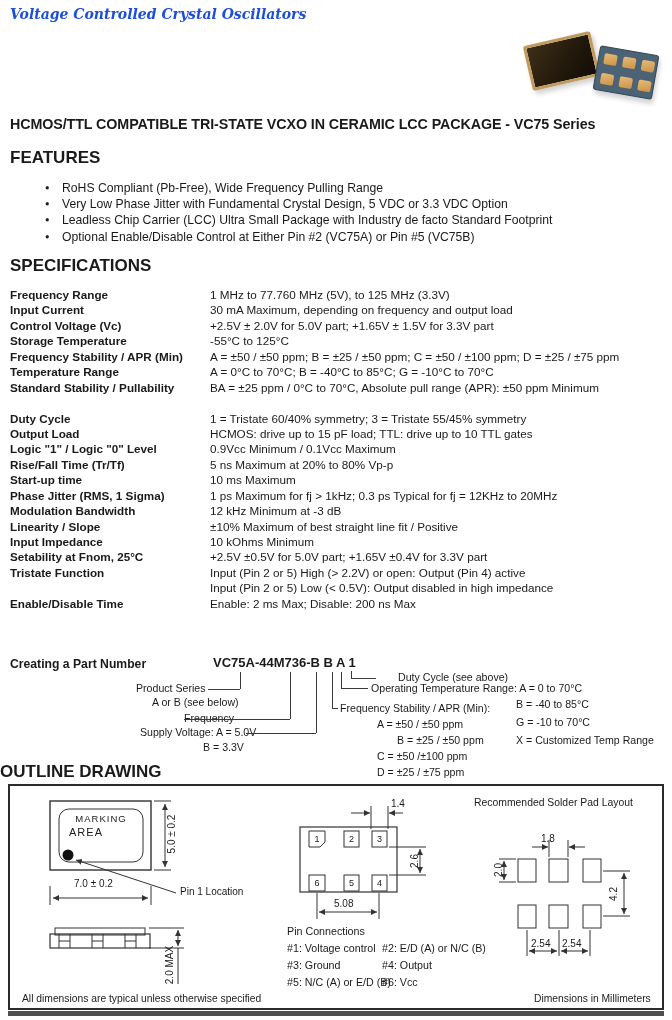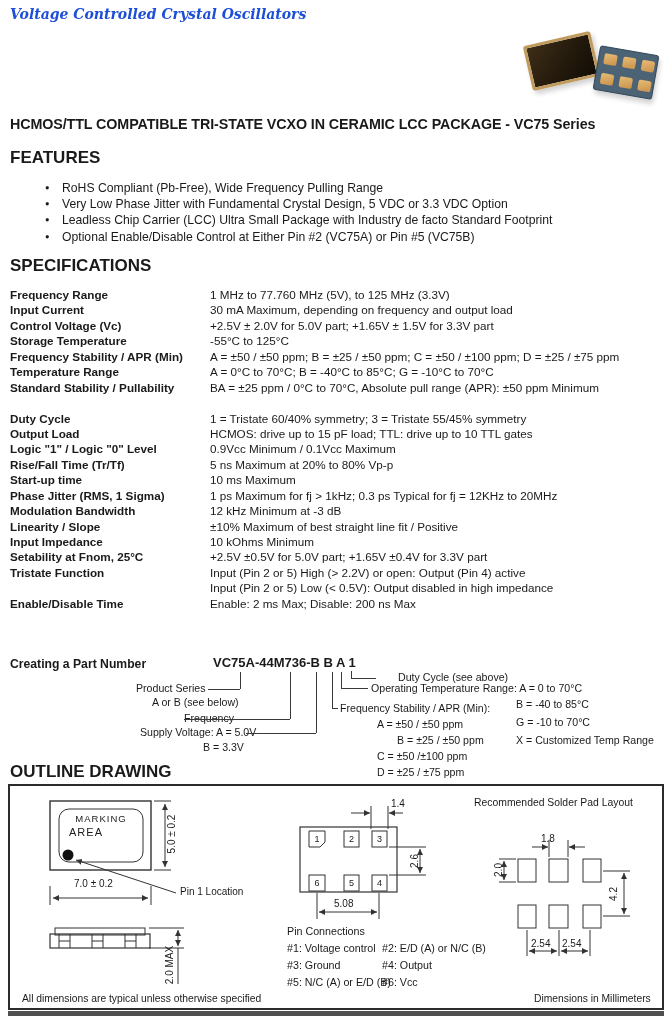--- a/index.html
+++ b/index.html
@@ -174,21 +174,21 @@
   <div class="pl plh" style="left:184px;top:719px;width:106px;"></div>
   <div class="pl plv" style="left:316px;top:672px;height:61px;"></div>
   <div class="pl plh" style="left:246px;top:733px;width:70px;"></div>
   <div class="pl plv" style="left:332px;top:672px;height:36px;"></div>
   <div class="pl plh" style="left:332px;top:708px;width:6px;"></div>
   <div class="pl plv" style="left:341px;top:672px;height:16px;"></div>
   <div class="pl plh" style="left:341px;top:688px;width:27px;"></div>
   <div class="pl plv" style="left:351px;top:671px;height:7px;"></div>
   <div class="pl plh" style="left:351px;top:678px;width:25px;"></div>
 
-  <div class="abs h2" style="left:10px;top:762px;">OUTLINE DRAWING</div>
+  <div class="abs h2" style="left:0;top:762px;">OUTLINE DRAWING</div>
 
   <div class="outline-box">
     <svg width="652" height="222" viewBox="0 0 652 222" style="position:absolute;left:0;top:0;">
       <defs>
         <marker id="ah" markerWidth="7" markerHeight="7" refX="6" refY="3" orient="auto-start-reverse">
           <path d="M0,0 L6,3 L0,6 z" fill="#333"></path>
         </marker>
       </defs>
       <g stroke="#333" fill="none">
         <rect x="40" y="15" width="101" height="69" stroke-width="1.4"></rect>

